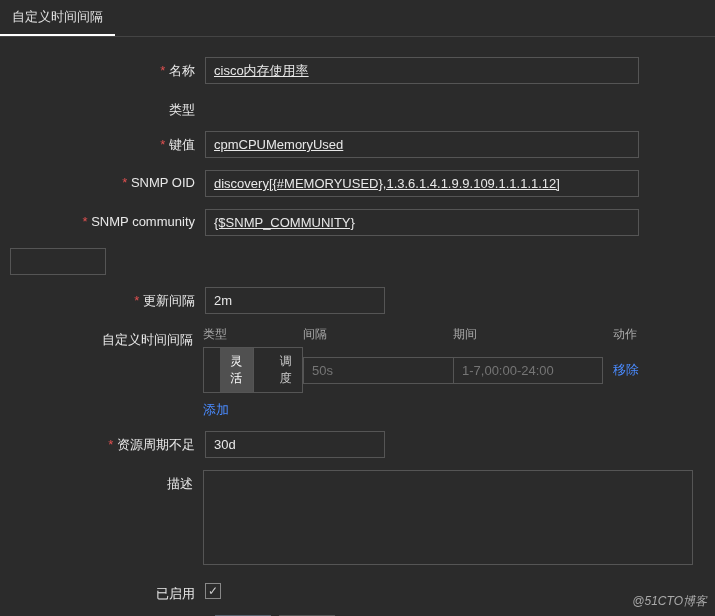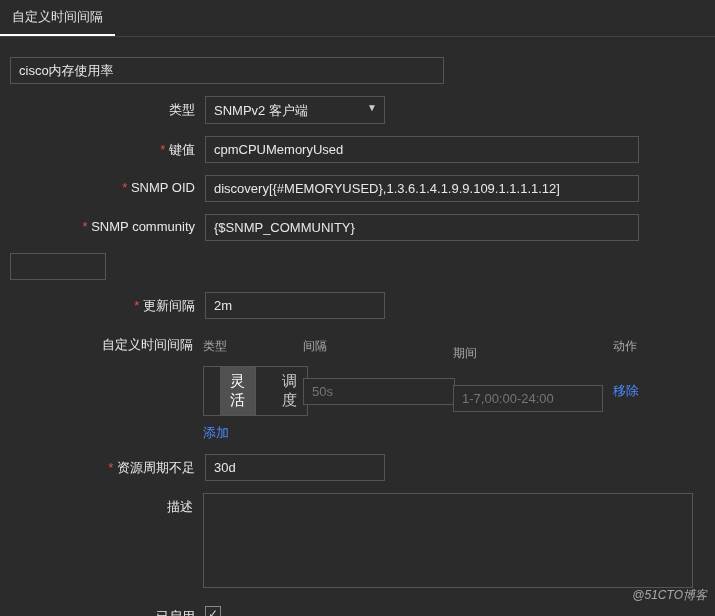--- a/index.html
+++ b/index.html
@@ -49,21 +49,21 @@
   .control { flex: 1; padding-right: 12px; }
 
   input[type=text], select, textarea {
     background: #2b2b2b;
     border: 1px solid #555;
     color: #e8e8e8;
     padding: 5px 8px;
     font-size: 13px;
     font-family: inherit;
   }
-  .w-full { width: 434px; max-width: 490px; }
+  .w-full { width: 434px; max-width: 490px; text-decoration: underline; }
   .w-med { width: 180px; }
   .w-sm  { width: 96px; }
   .highlight { background: #fdfdd2; color: #222; }
   select { width: 180px; height: 28px; appearance: none; padding-right: 22px; position: relative; }
   .select-wrap { position: relative; display: inline-block; }
   .select-wrap::after {
     content: "▼";
     position: absolute;
     right: 8px; top: 6px;
     font-size: 10px;
@@ -75,33 +75,33 @@
   .intervals {
     width: 490px;
   }
   .int-head, .int-row {
     display: flex;
     align-items: center;
   }
   .int-head { color: #aaa; font-size: 12px; margin-bottom: 4px; }
   .col-type  { width: 100px; }
   .col-int   { width: 150px; }
-  .col-period{ width: 160px; margin-top: 14px; }
+  .col-period{ width: 160px; }
   .col-act   { flex: 1; text-align: left; }
   .seg {
     display: inline-flex;
     border: 1px solid #555;
   }
   .seg button {
     background: #2b2b2b;
     border: none;
     border-right: 1px solid #555;
     color: #ccc;
     padding: 5px 10px;
-    font-size: 15px;
+    font-size: 12px;
     cursor: pointer;
     margin-left: 16px;
   }
   .seg button:last-child { border-right: none; }
   .seg button.active { background: #505050; color: #fff; }
   .int-input {
     background: #333;
     border: 1px solid #555;
     color: #ccc;
     padding: 5px 8px;
@@ -134,50 +134,44 @@
     background: #2b2b2b;
     color: #e0e0e0;
     cursor: pointer;
     font-size: 13px;
   }
   .btn.primary { background: #5b6470; border-color: #5b6470; color: #fff; }
 
   .watermark {
     position: absolute;
     right: 8px;
-    bottom: 12px;
+    bottom: 6px;
     color: #aaa;
     font-size: 12px;
     font-style: italic;
   }
 </style>
 </head>
 <body>
 
 <div class="tabs">
   <div class="tab active">自定义时间间隔</div>
 </div>
 
 <div class="form">
 
   <div class="row">
+    <div class="label req">名称</div>
     <div class="control">
       <input type="text" class="w-full" value="cisco内存使用率" style="">
     </div>
   </div>
 
   <div class="row">
     <div class="label">类型</div>
-    <div class="control">
-      <span class="select-wrap">
-        <select class="w-med">
-          <option>SNMPv2 客户端</option>
-        </select>
-      </span>
-    </div>
   </div>
 
   <div class="row">
     <div class="label req">键值</div>
     <div class="control">
       <input type="text" class="w-full" value="cpmCPUMemoryUsed" style="">
     </div>
   </div>
 
   <div class="row">

